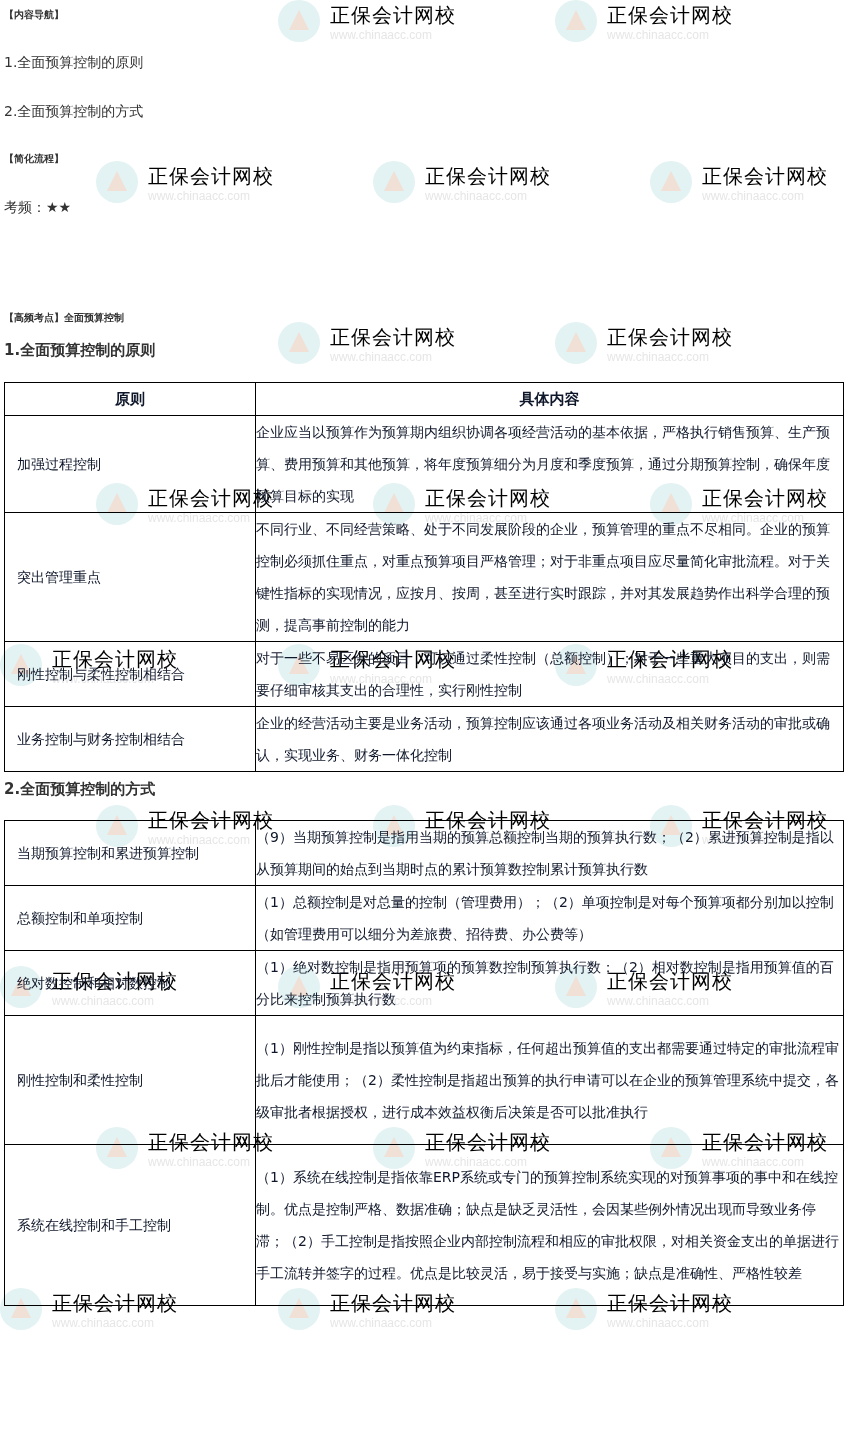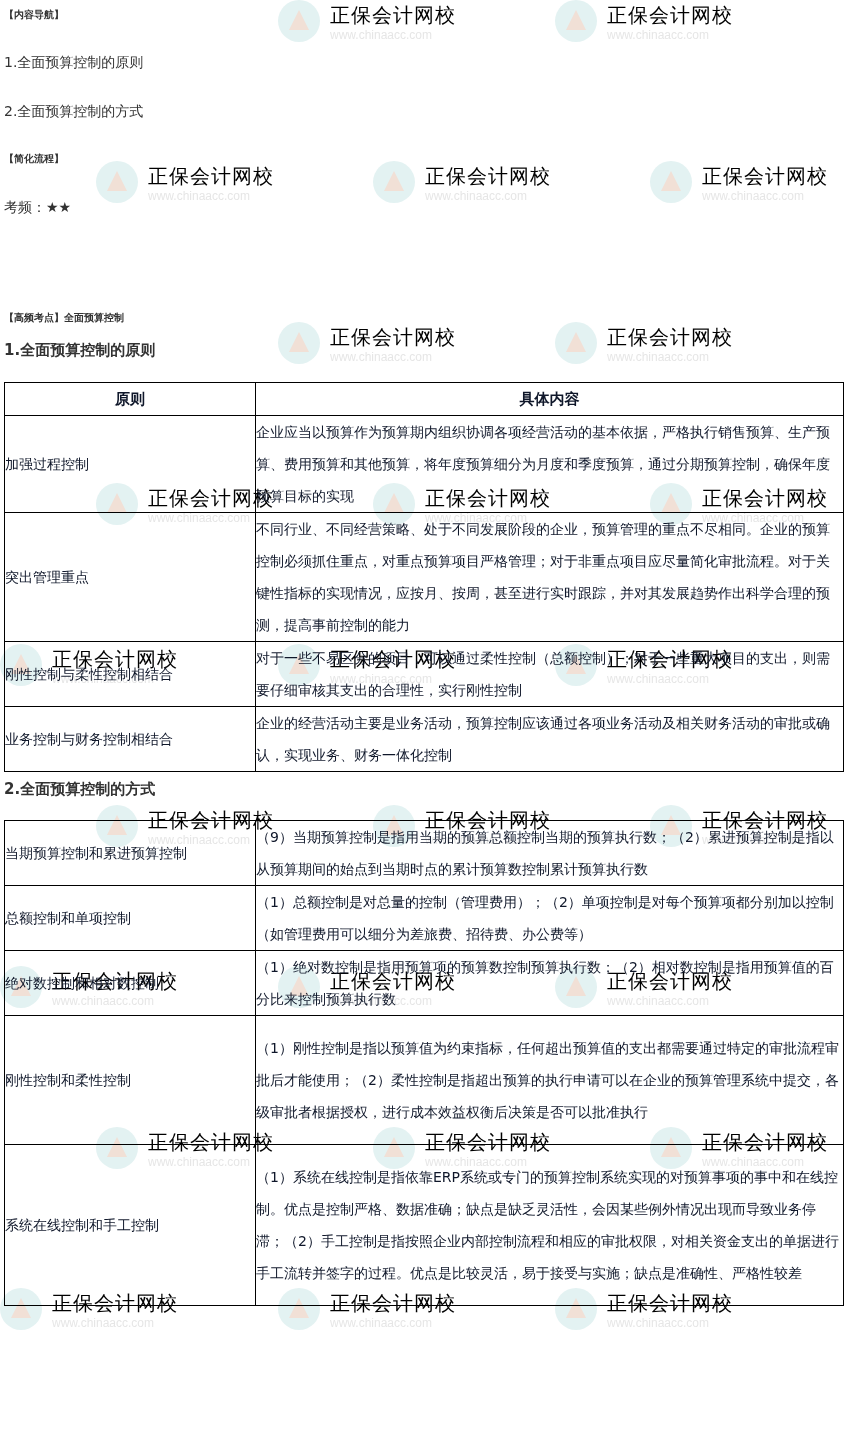--- a/index.html
+++ b/index.html
@@ -36,21 +36,21 @@
     border: 1.5px solid #000000;
     vertical-align: middle;
     padding: 0;
   }
   table.grid th {
     font-weight: bold;
     text-align: center;
     font-size: 15px;
     line-height: 20px;
   }
-  table.grid td.left { text-align: left; line-height: 32px; padding-left: 0; }
+  table.grid td.left { text-align: left; line-height: 32px; padding-left: 12px; }
   table.grid td.right { text-align: left; line-height: 32px; padding-left: 0; padding-right: 2px; }
   table.grid td.right .cell-text { display: block; }
   col.c1 { width: 251px; }
   col.c2 { width: 588px; }
 
   
   .wm {
     position: absolute;
     z-index: 1;
     width: 190px;

